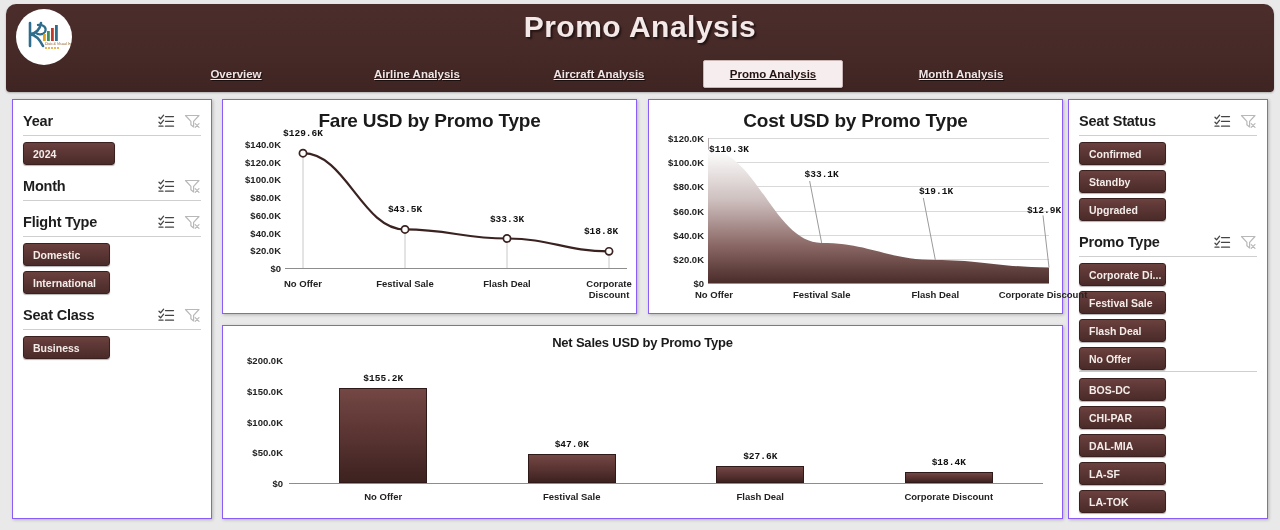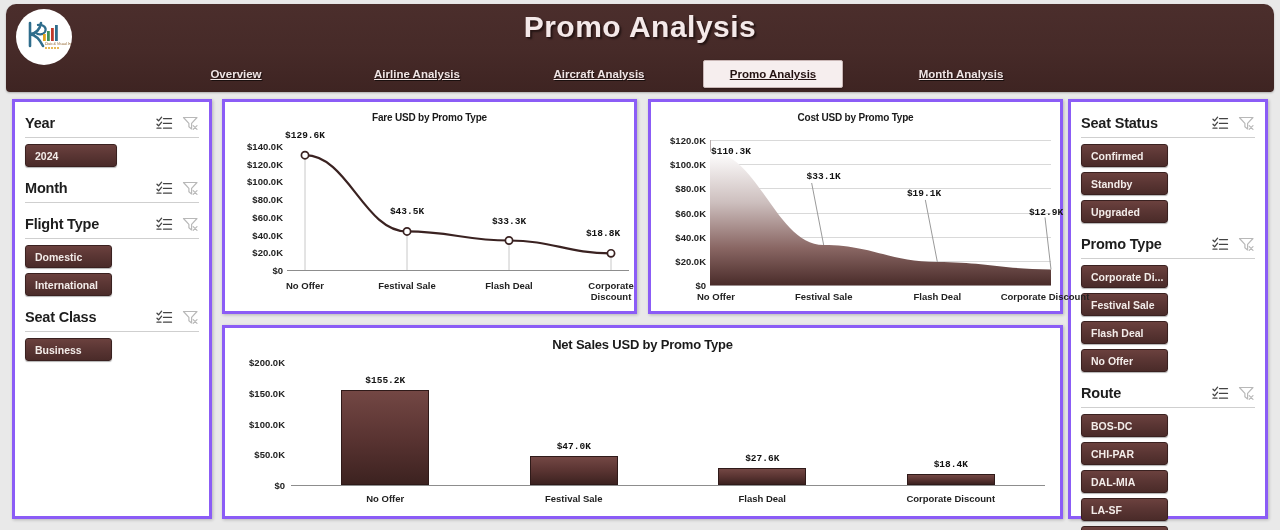--- a/index.html
+++ b/index.html
@@ -45,21 +45,21 @@
     background: #f6eeee; color: #231211;
     border: 1px solid #c9b6b5;
     text-shadow: none;
     border-radius: 2px;
     box-shadow: 0 1px 2px rgba(0,0,0,.35);
   }
 
   
   .panel {
     position: absolute; background: #fff;
-    border: 3px solid #8b5cf6;
+    border: 1px solid #8b5cf6;
     box-shadow: 1px 1px 3px rgba(0,0,0,.22);
   }
   #left-filters  { left: 12px;  top: 99px;  width: 200px; height: 420px; }
   #right-filters { left: 1068px; top: 99px; width: 200px; height: 420px; }
   #fare-card     { left: 222px; top: 99px;  width: 415px; height: 215px; }
   #cost-card     { left: 648px; top: 99px;  width: 415px; height: 215px; }
   #sales-card    { left: 222px; top: 325px; width: 841px; height: 194px; }
 
   
   .slicer { padding: 0 10px; }
@@ -86,21 +86,21 @@
     box-shadow: 0 1px 1px rgba(0,0,0,.3);
     white-space: nowrap; overflow: hidden; text-overflow: ellipsis;
     cursor: pointer; height: 23px; line-height: 13px;
   }
   .c1 { width: 87px; }          
   .c3 { width: 57.5px; }        
   .cyr { width: 92px; }
 
   
   .chart-title {
-    text-align: center; font-size: 10px; font-weight: bold;
+    text-align: center; font-size: 19px; font-weight: bold;
     color: #1a1a1a; padding-top: 10px; letter-spacing: -.2px;
   }
   .chart-title.sm { font-size: 13px; padding-top: 9px; }
   .plot { position: absolute; }
   .ytick {
     position: absolute; right: 0; transform: translateY(-50%);
     font-size: 9.5px; font-weight: bold; color: #222; white-space: nowrap;
   }
   .xtick {
     position: absolute; text-align: center;
@@ -300,37 +300,20 @@
         </div>
         <div class="slicer-rule"></div>
         <div class="chips">
           <div class="chip c1">Corporate Di...</div>
           <div class="chip c1">Festival Sale</div>
           <div class="chip c1">Flash Deal</div>
           <div class="chip c1">No Offer</div>
         </div>
       </div>
       <div>
-        <div class="slicer-head">
-          <div class="slicer-title">Route</div>
-          <div class="slicer-icons">
-            <svg class="ic" viewBox="0 0 17 15">
-  <path d="M1 3.2 L2.6 4.8 L5.6 1.2" stroke="#444" stroke-width="1.3" fill="none" stroke-linecap="round" stroke-linejoin="round"></path>
-  <path d="M1 8.2 L2.6 9.8 L5.6 6.2" stroke="#444" stroke-width="1.3" fill="none" stroke-linecap="round" stroke-linejoin="round"></path>
-  <line x1="7.5" y1="2.6" x2="15.5" y2="2.6" stroke="#444" stroke-width="1.3" stroke-linecap="round"></line>
-  <line x1="7.5" y1="7.4" x2="15.5" y2="7.4" stroke="#444" stroke-width="1.3" stroke-linecap="round"></line>
-  <line x1="7.5" y1="12.2" x2="15.5" y2="12.2" stroke="#444" stroke-width="1.3" stroke-linecap="round"></line>
-  <line x1="1" y1="12.2" x2="5" y2="12.2" stroke="#444" stroke-width="1.3" stroke-linecap="round"></line>
-</svg>
-            <svg class="ic" viewBox="0 0 17 15">
-  <path d="M1.5 1.5 L15 1.5 L9.6 7.4 L9.6 13 L6.9 10.8 L6.9 7.4 Z" stroke="#b8b8b8" stroke-width="1.2" fill="none" stroke-linejoin="round"></path>
-  <path d="M11.2 9.6 L15 13.4 M15 9.6 L11.2 13.4" stroke="#b8b8b8" stroke-width="1.2" stroke-linecap="round"></path>
-</svg>
-          </div>
-        </div>
         <div class="slicer-rule"></div>
         <div class="chips">
           <div class="chip c1">BOS-DC</div>
           <div class="chip c1">CHI-PAR</div>
           <div class="chip c1">DAL-MIA</div>
           <div class="chip c1">LA-SF</div>
           <div class="chip c1">LA-TOK</div>
         </div>
       </div>
     </div>
@@ -397,21 +380,21 @@
       <stop offset="100%" stop-color="#4a2c2a"></stop>
     </linearGradient>
         </defs>
         <path d="M 59 49.72083333333333 C 106.74 49.72083333333333, 124.92666666666666 143.00416666666666, 172.66666666666666 143.00416666666666 C 220.40666666666664 143.00416666666666, 238.5933333333333 159.92083333333332, 286.3333333333333 159.92083333333332 C 334.0733333333333 159.92083333333332, 352.26 167.4125, 400 167.4125 L 400 183 L 59 183 Z" fill="url(#costGrad)"></path>
         <line x1="172.66666666666666" y1="143.00416666666666" x2="160.66666666666666" y2="81.00416666666666" stroke="#9a9a9a" stroke-width="1"></line>
         <line x1="286.3333333333333" y1="159.92083333333332" x2="274.3333333333333" y2="97.92083333333332" stroke="#9a9a9a" stroke-width="1"></line>
         <line x1="400" y1="167.4125" x2="394" y2="115.4125" stroke="#9a9a9a" stroke-width="1"></line>
       </svg>
       <div class="dlabel" style="left: 60px; top: 43.7208px; width: 94px; text-align: left;">$110.3K</div>
       <div class="dlabel" style="left: 125.667px; top: 69.0042px; width: 94px; text-align: center;">$33.1K</div>
-      <div class="dlabel" style="left: 226px; top: 85.9208px; width: 94px; text-align: center;">$19.1K</div>
+      <div class="dlabel" style="left: 240px; top: 85.9208px; width: 94px; text-align: center;">$19.1K</div>
       <div class="dlabel" style="left: 348px; top: 105.412px; width: 94px; text-align: center;">$12.9K</div>
       <div class="xtick" style="left: 13px; top: 189px; width: 104px;">No Offer</div>
       <div class="xtick" style="left: 120.667px; top: 189px; width: 104px;">Festival Sale</div>
       <div class="xtick" style="left: 234.333px; top: 189px; width: 104px;">Flash Deal</div>
       <div class="xtick" style="left: 342px; top: 189px; width: 104px;">Corporate Discount</div>
     </div>
 </div>
 
 <div class="panel" id="sales-card">
   <div class="chart-title sm">Net Sales USD by Promo Type</div>

